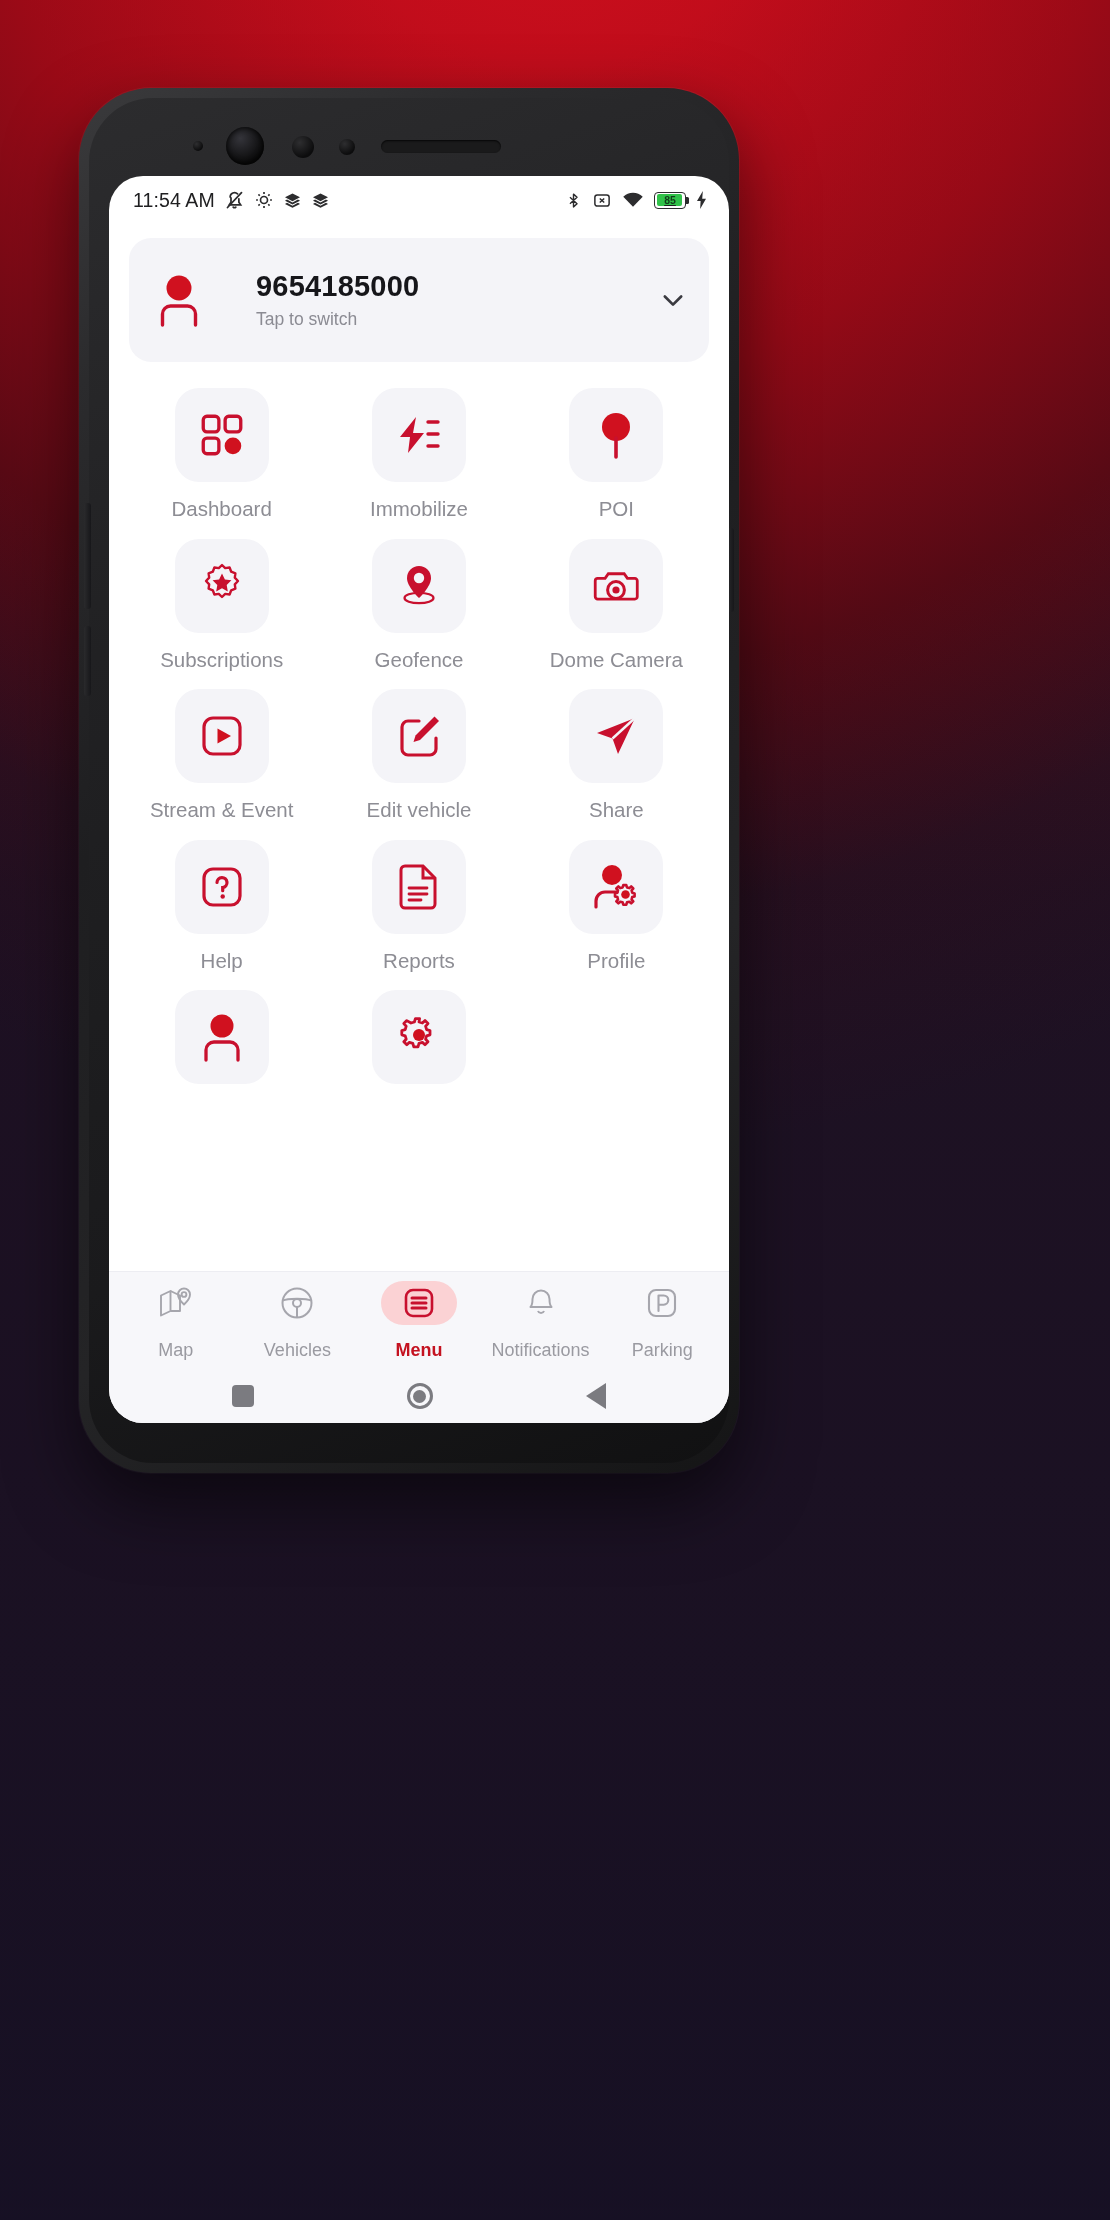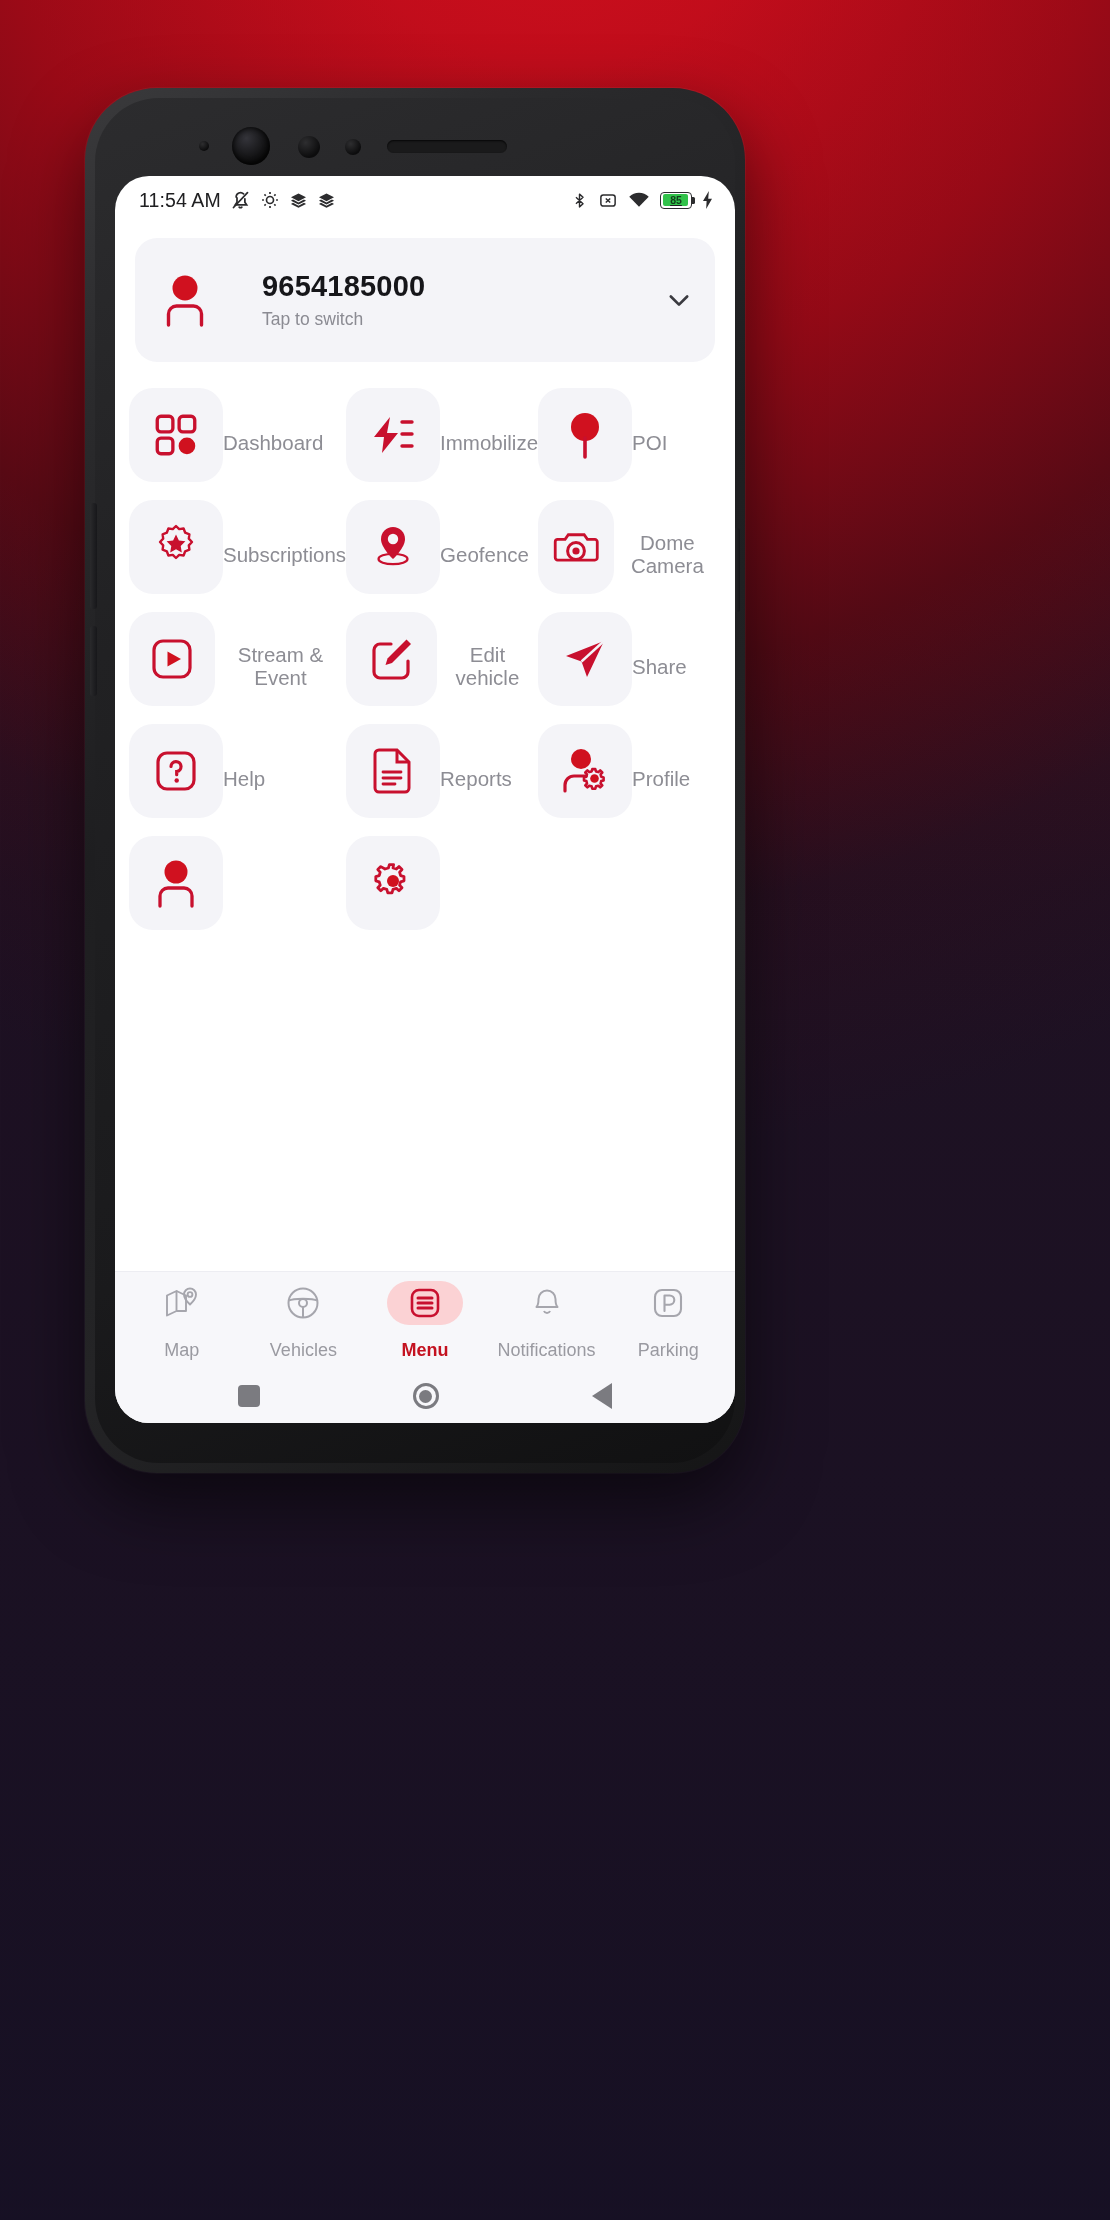--- a/index.html
+++ b/index.html
@@ -17,21 +17,21 @@
       radial-gradient(ellipse 120% 60% at 50% -8%, #d51020 0%, #c00e1c 18%, #8d0a16 42%, #4a0a14 64%, #241020 82%, #1b1224 100%);
   }
   .bg:after{
     content:""; position:absolute; inset:0;
     background:linear-gradient(180deg, rgba(200,10,25,0.25) 0%, rgba(60,10,25,0.1) 40%, rgba(25,16,34,0.55) 75%, rgba(22,16,36,0.85) 100%);
   }
 
   
   .device {
     position:absolute;
-    left:85px; top:88px;
+    left:79px; top:88px;
     width:660px; height:1385px;
     border-radius:72px;
     background:linear-gradient(145deg,#3a3a3c 0%,#2b2b2d 16%,#1e1e20 42%,#242426 70%,#151516 100%);
     box-shadow:0 30px 70px rgba(0,0,0,.55), 0 0 0 1px rgba(255,255,255,.05);
   }
   .device-inner{
     position:absolute; left:10px; top:10px; right:10px; bottom:10px;
     border-radius:64px;
     background:linear-gradient(160deg,#2c2c2e 0%,#212123 35%,#1a1a1c 75%,#111112 100%);
   }
@@ -93,21 +93,21 @@
   
   .sec-title{ margin:36px 0 0 22px; font-size:28px; font-weight:700; color:#17171b; }
 
   .grid{
     margin-top:26px;
     display:grid;
     grid-template-columns:repeat(3,1fr);
     row-gap:18px;
     padding:0 14px;
   }
-  .tile{ display:flex; align-items:center; }
+  .tile{ display:flex; flex-direction:column; align-items:center; }
   .tile-ico{
     width:94px; height:94px; border-radius:24px;
     background:#f4f4f8;
     display:flex; align-items:center; justify-content:center;
   }
   .tile-label{ margin-top:16px; font-size:20.5px; color:#8d8d94; text-align:center; line-height:1.1; }
 
   
   .tabbar{
     position:absolute; left:0; right:0; bottom:0;

